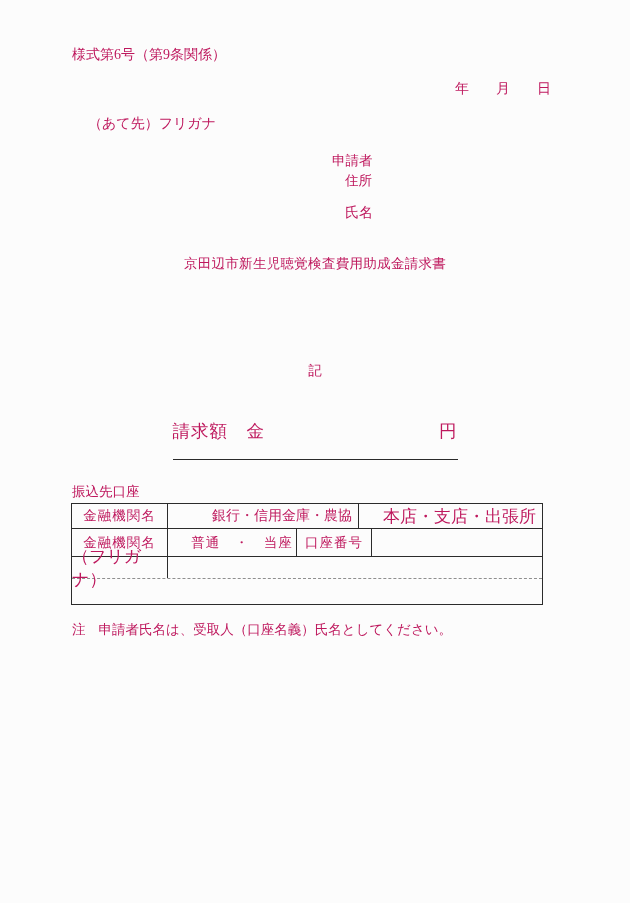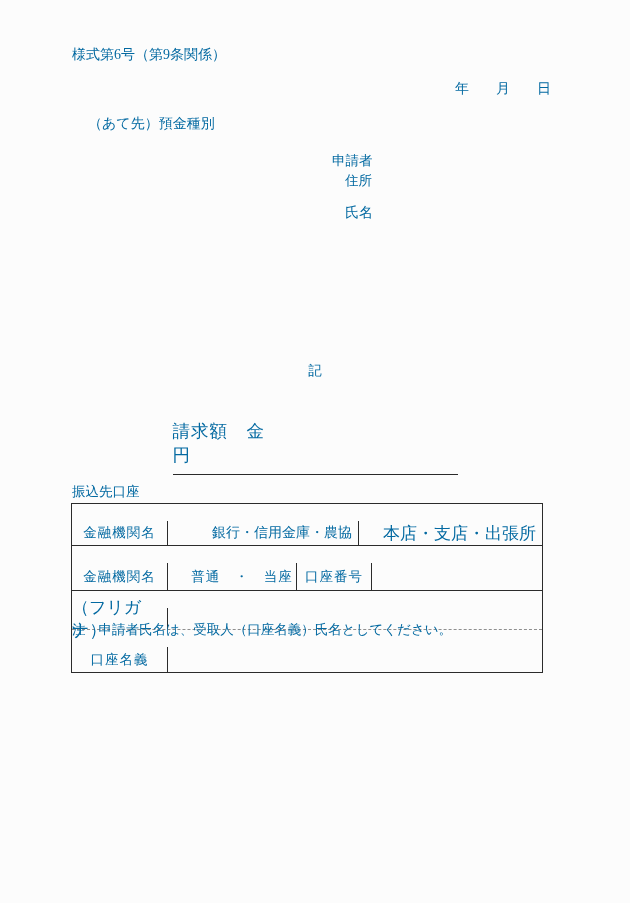--- a/index.html
+++ b/index.html
@@ -1,21 +1,21 @@
 <!DOCTYPE html>
 <html lang="ja"><head>
 <meta charset="utf-8">
 <style>
   html,body{margin:0;padding:0;background:#e8e8e8;}
   .page{
     position:relative;
     width:630px;height:903px;
     margin:0 auto;
     background:#fcfcfc;
-    color:#0369a1;
+    color:#be185d;
     font-family:"Liberation Serif","DejaVu Serif",serif;
     overflow:hidden;
   }
   .abs{position:absolute;white-space:nowrap;}
 
   .form-number{left:72px;top:46px;font-size:14px;}
   .date-line{top:80px;right:79px;display:flex;gap:27px;font-size:14px;}
   .addressee{left:88px;top:115px;font-size:14px;}
   .applicant-label{left:332px;top:152px;font-size:13.5px;}
   .address-label{left:345px;top:172px;font-size:13.5px;}
@@ -24,33 +24,33 @@
   .doc-title{left:0;top:255px;width:630px;text-align:center;font-size:13.5px;letter-spacing:0.3px;}
 
   .body-para{left:72px;top:312px;width:492px;font-size:13.5px;line-height:18.5px;white-space:normal;}
   .body-para .l1{text-indent:19px;}
 
   .ki-mark{left:0;top:362px;width:630px;text-align:center;font-size:13.5px;}
 
   .amount-line{left:0;top:419px;width:630px;text-align:center;}
   .amount-inner{
     display:inline-flex;justify-content:space-between;align-items:baseline;
-    width:285px;border-bottom:1.5px solid #2a2a2a;padding-bottom:7px;
-    font-size:17.5px;letter-spacing:1px;flex-direction:column;
+    width:285px;border-bottom:1.5px solid #2a2a2a;padding-bottom:16px;
+    font-size:17.5px;letter-spacing:1px;
   }
   .amount-blank{flex:1;height:1em;}
 
   .account-heading{left:72px;top:483px;font-size:13.5px;}
 
   .acct-table{
     position:absolute;left:71px;top:503px;width:472px;
     border:1px solid #2b2b2b;box-sizing:border-box;
     font-size:13.5px;
   }
-  .t-row{display:flex;border-bottom:1px solid #2b2b2b;box-sizing:border-box;margin-top:17px;}
+  .t-row{display:flex;border-bottom:1px solid #2b2b2b;box-sizing:border-box;}
   .t-row.r1{height:25px;}
   .t-row.r2{height:28px;}
   .t-row.r3{height:22px;border-bottom:1px dashed #8f8f8f;}
   .t-row.r4{height:25px;border-bottom:none;}
   .t-cell{box-sizing:border-box;display:flex;align-items:center;}
   .t-cell + .t-cell{border-left:1px solid #2b2b2b;}
   .c-head{width:95px;justify-content:center;letter-spacing:1px;}
   .c-head.small{font-size:17px;letter-spacing:0;}
   .c-inst{width:191px;justify-content:flex-end;padding-right:6px;font-size:14px;}
   .c-branch{flex:1;justify-content:flex-end;padding-right:6px;font-size:17px;}
@@ -69,26 +69,27 @@
 <div class="page">
 
   <div class="abs form-number">様式第6号（第9条関係）</div>
 
   <div class="abs date-line">
     <span>年</span>
     <span>月</span>
     <span>日</span>
   </div>
 
-  <div class="abs addressee">（あて先）預金種別</div>
+  <div class="abs addressee">（あて先）フリガナ</div>
 
   <div class="abs applicant-label">申請者</div>
   <div class="abs address-label">住所</div>
   <div class="abs name-label">氏名</div>
 
+  <div class="abs doc-title">京田辺市新生児聴覚検査費用助成金請求書</div>
 
 
   <div class="abs ki-mark">記</div>
 
   <div class="abs amount-line">
     <span class="amount-inner">
       <span>請求額　金</span>
       <span class="amount-blank"></span>
       <span>円</span>
     </span>
@@ -114,21 +115,20 @@
         <div class="digit-cell"></div>
         <div class="digit-cell"></div>
         <div class="digit-cell"></div>
       </div>
     </div>
     <div class="t-row r3">
       <div class="t-cell c-head small">（フリガナ）</div>
       <div class="t-cell c-fill"></div>
     </div>
     <div class="t-row r4">
-      <div class="t-cell c-head">口座名義</div>
       <div class="t-cell c-fill"></div>
     </div>
   </div>
 
   <div class="abs note-line">
     <span>注</span>
     <span>申請者氏名は、受取人（口座名義）氏名としてください。</span>
   </div>
 
 </div>

